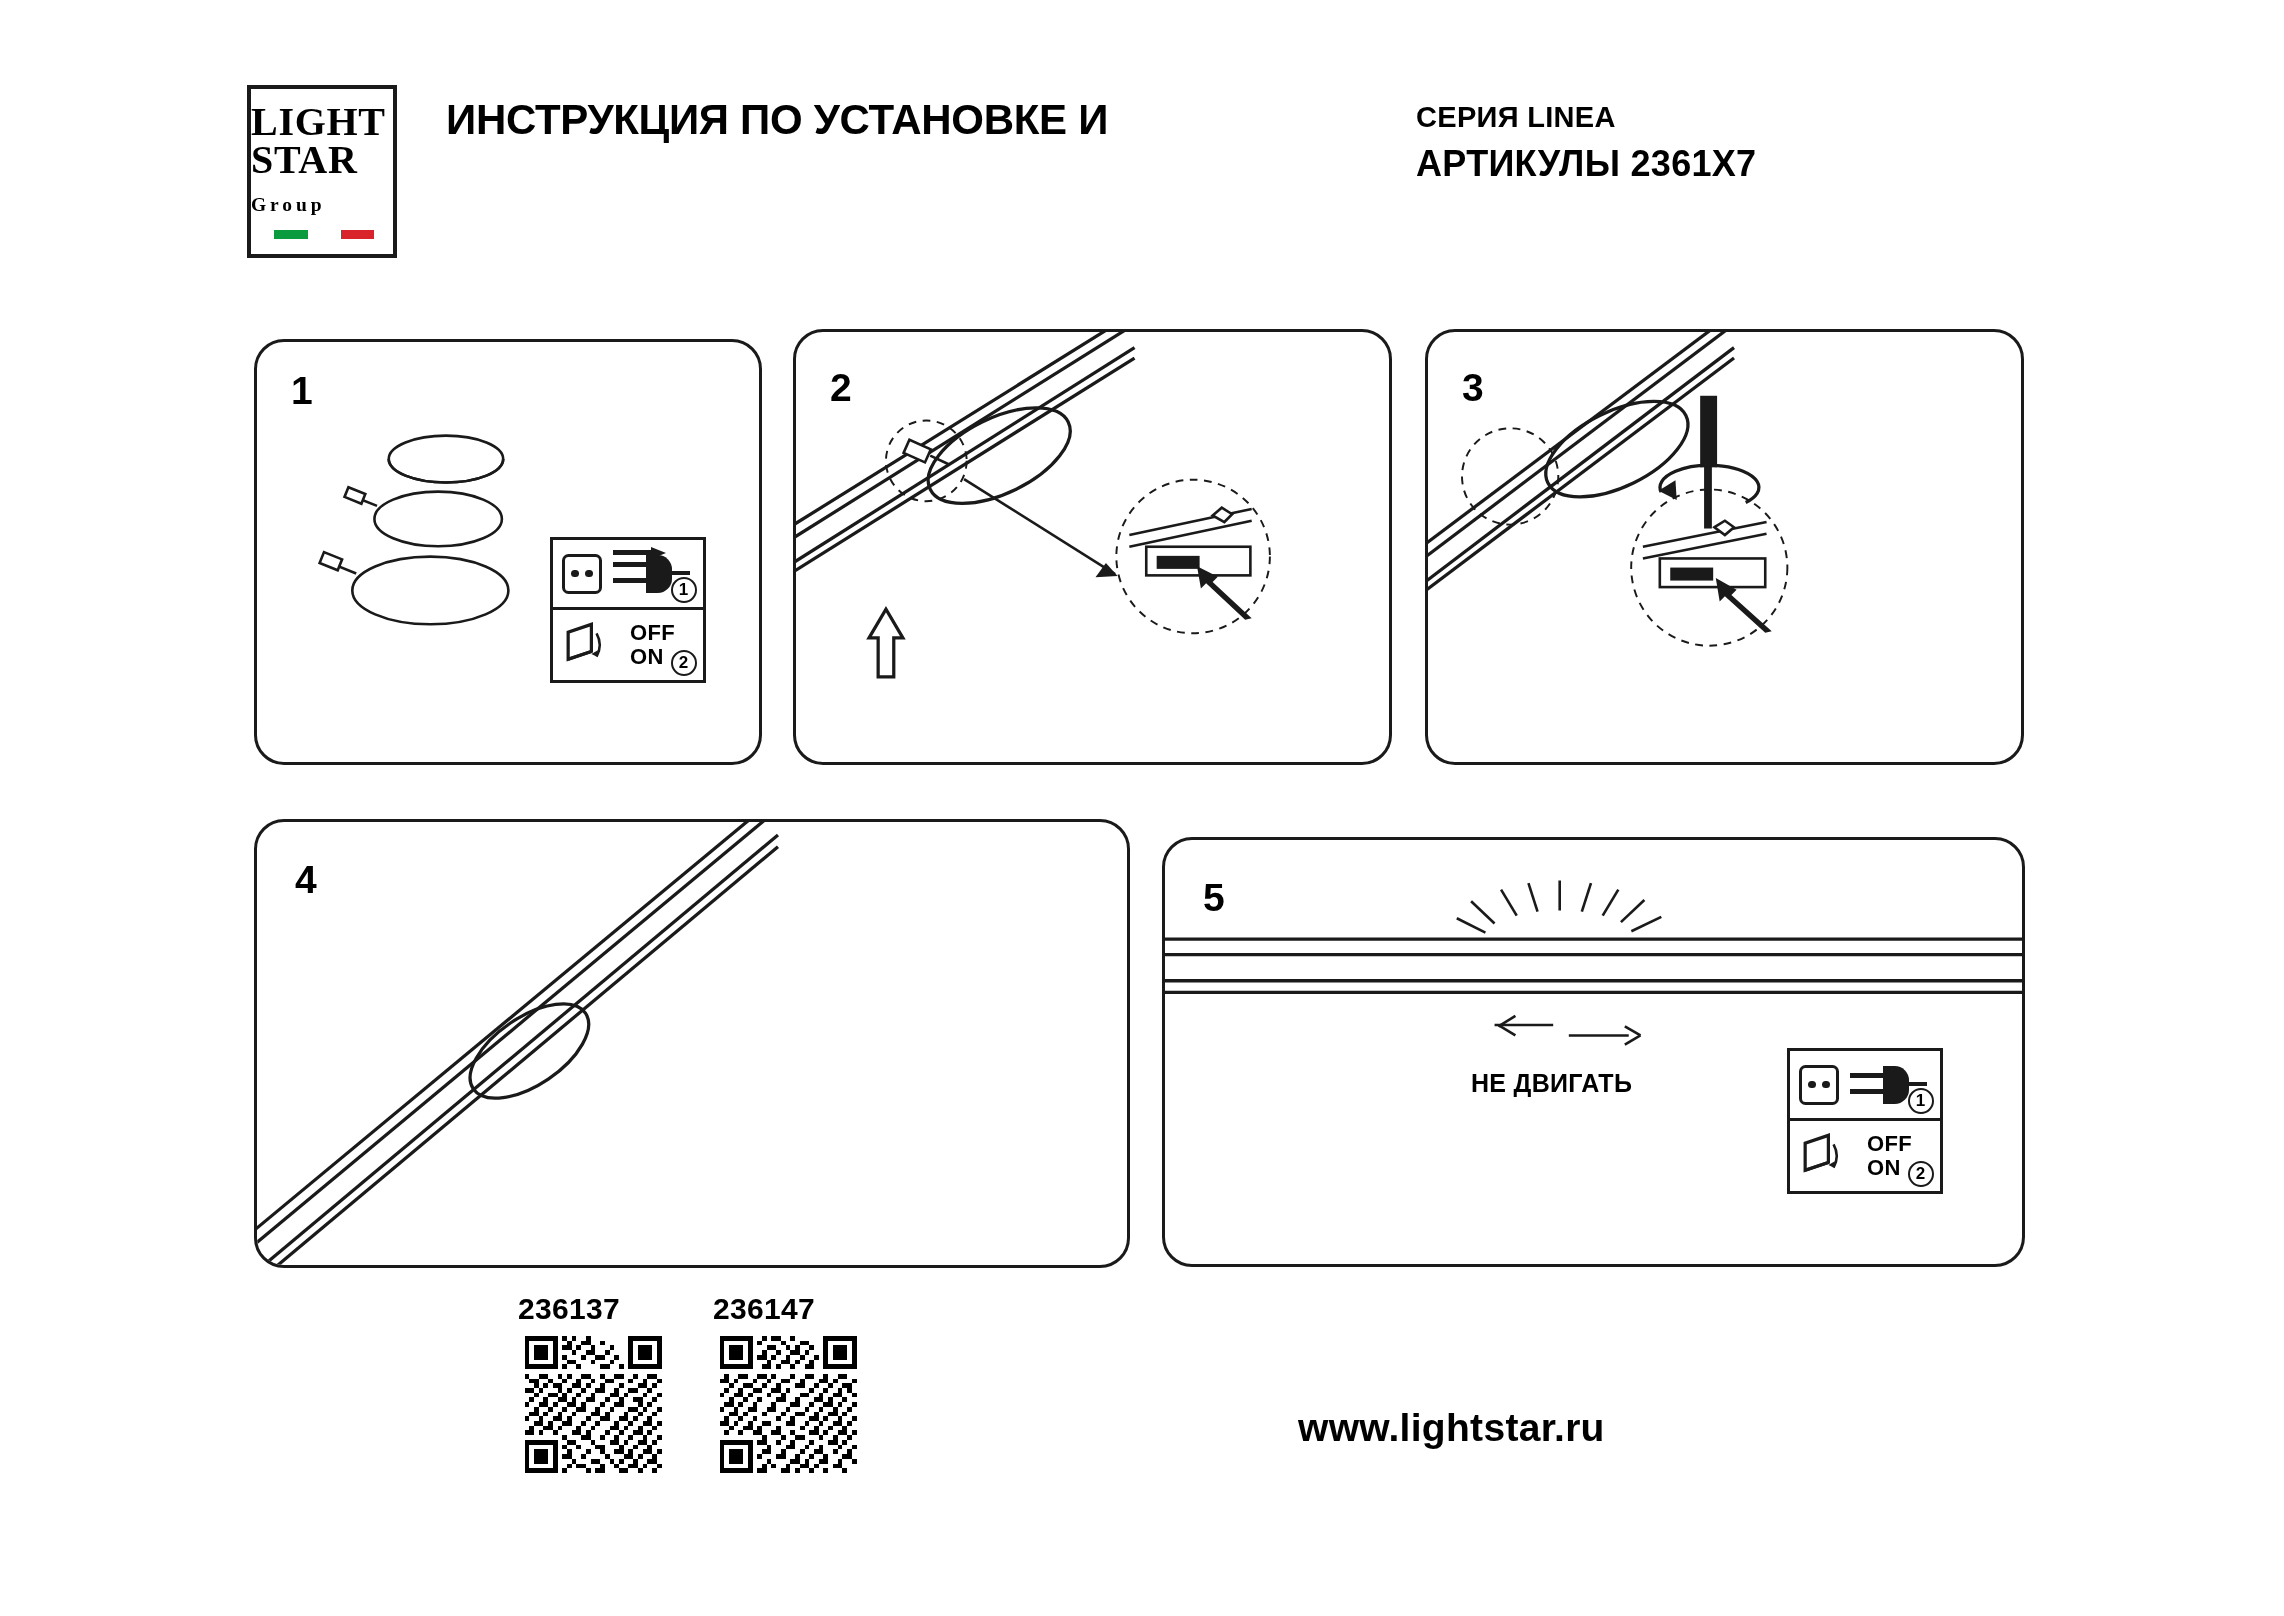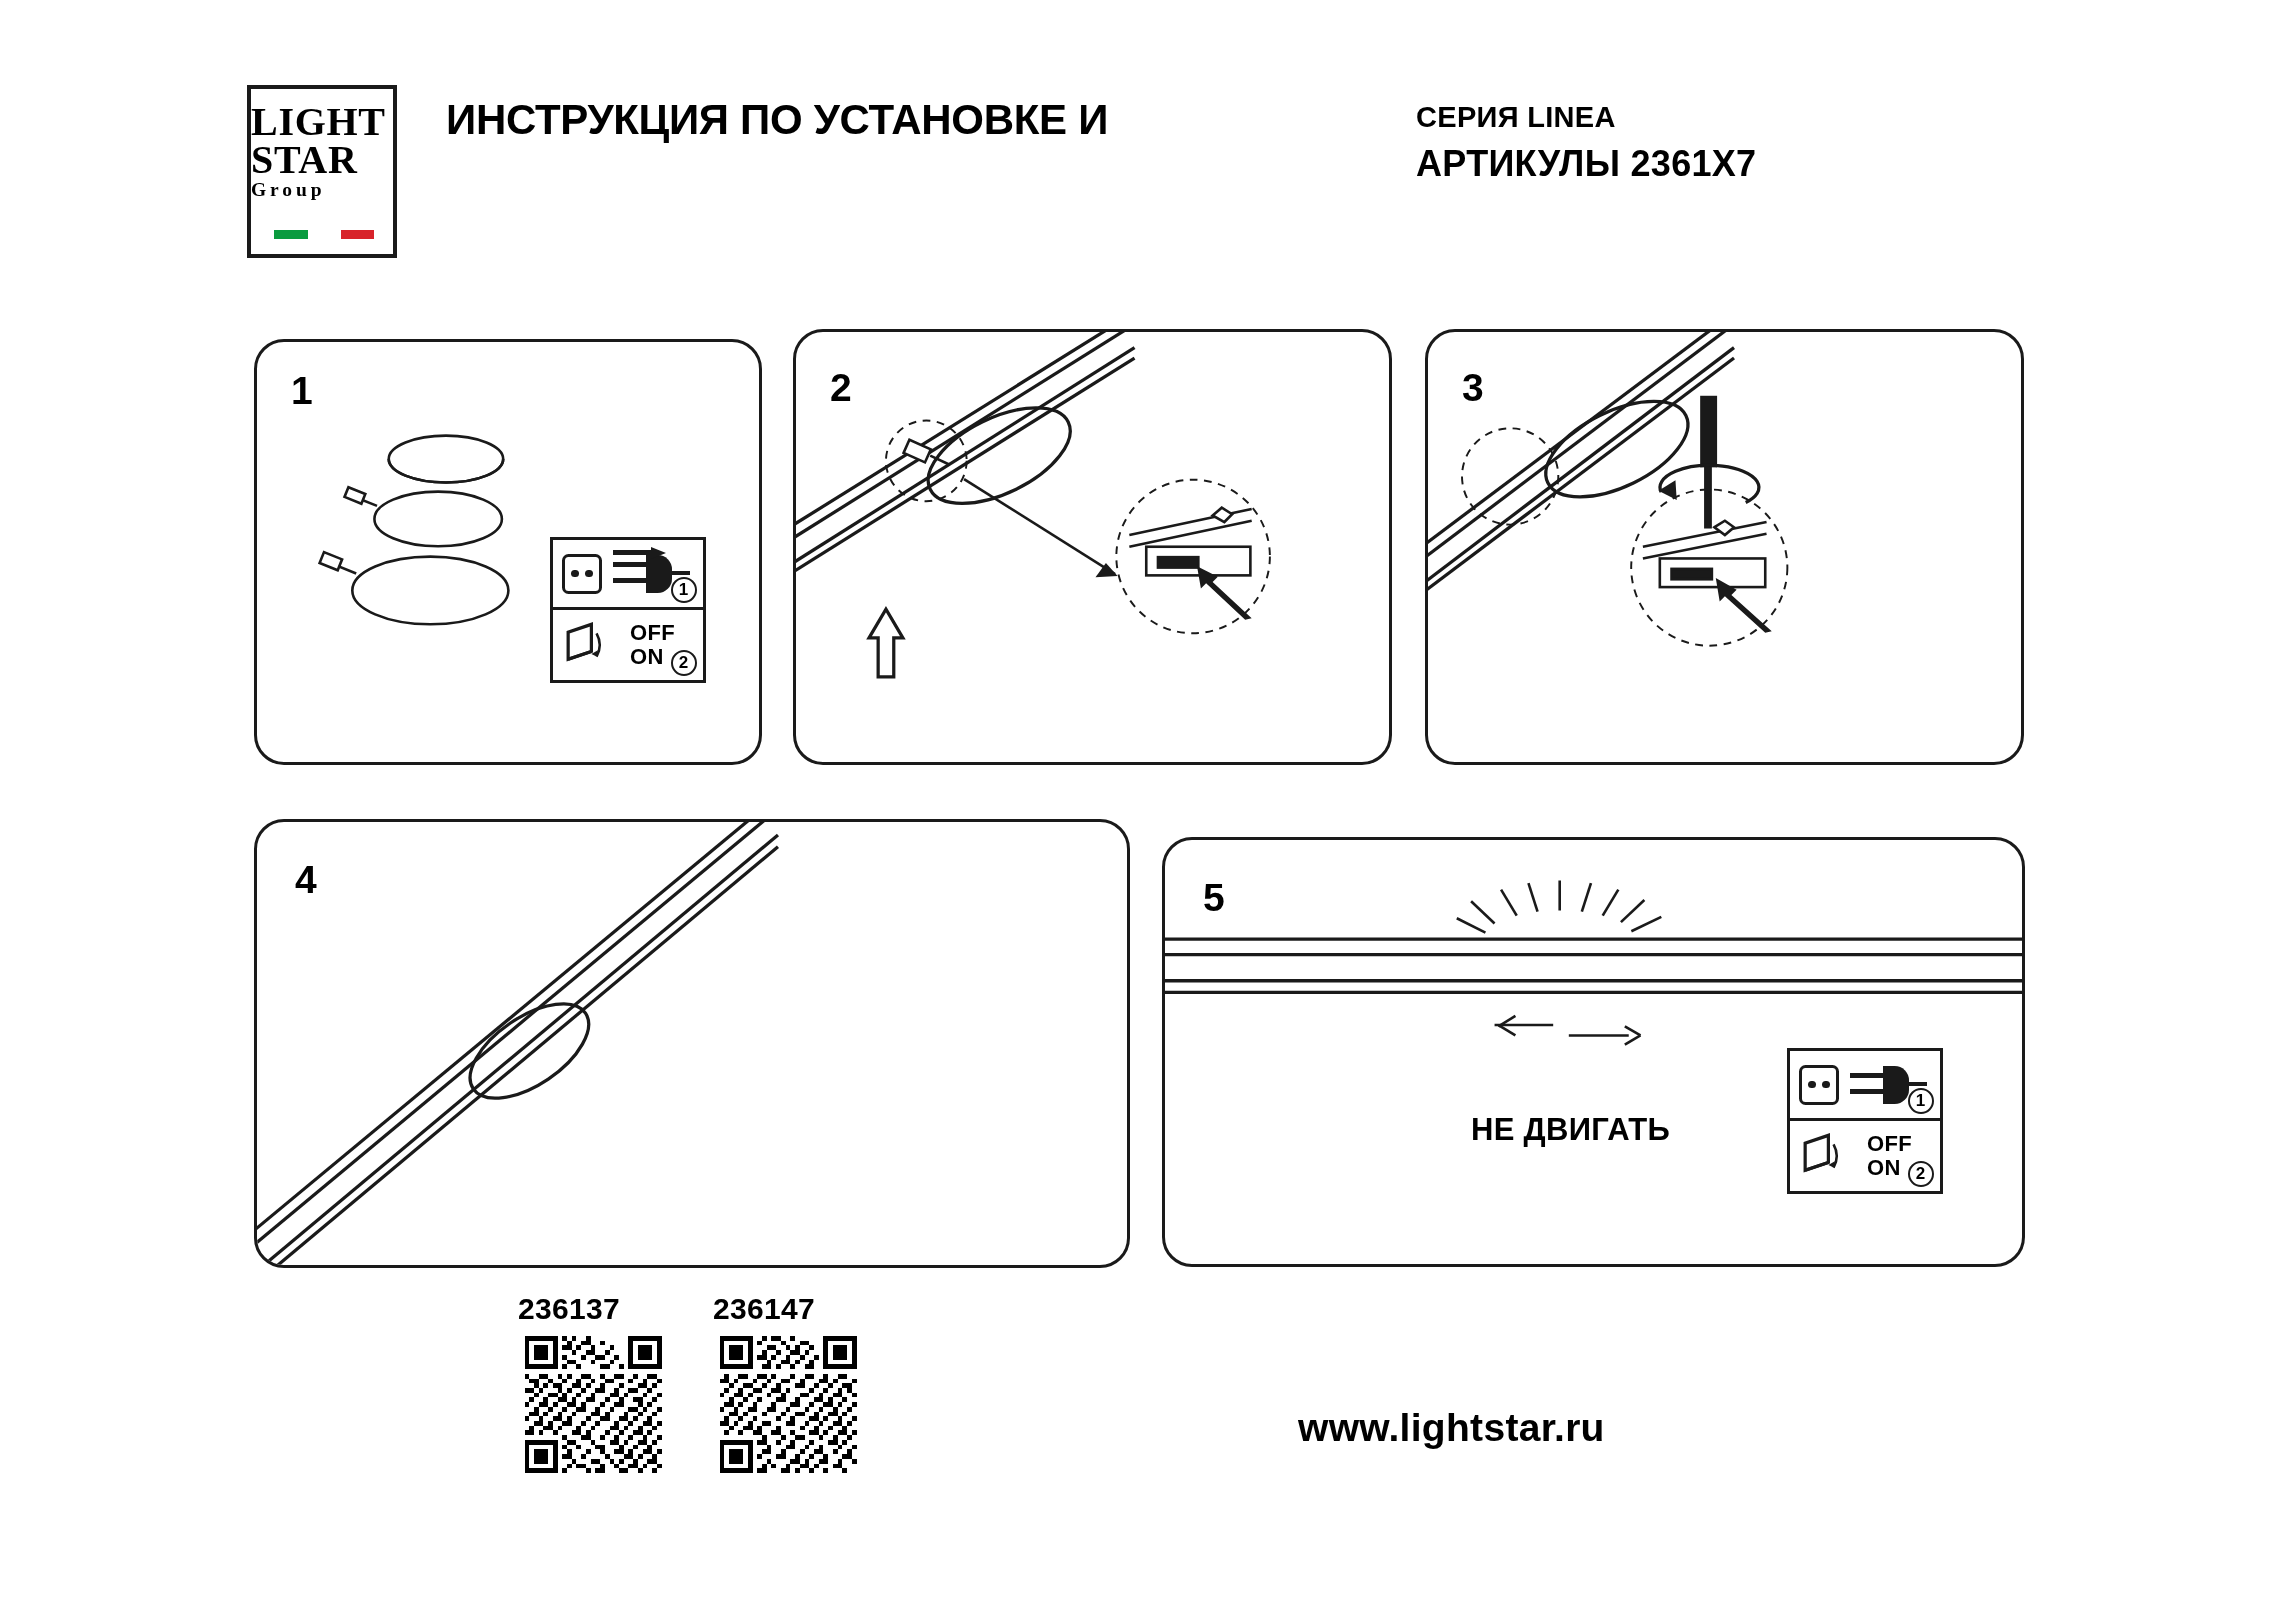--- a/index.html
+++ b/index.html
@@ -46,21 +46,21 @@
     left: 0;
     top: 14.3px;
     width: 100%;
     text-align: left;
     font-family: "Liberation Serif", serif;
     font-weight: bold;
     line-height: 0.95;
   }
   .logo-l1 { font-size: 40px; letter-spacing: 0.7px; }
   .logo-l2 { font-size: 40px; letter-spacing: 0.7px; }
-  .logo-l3 { font-size: 19.5px; letter-spacing: 3.9px; margin-top: 2px; }
+  .logo-l3 { font-size: 19.5px; letter-spacing: 3.9px; margin-top: 17px; }
   .logo-flag {
     position: absolute;
     left: 23.4px;
     bottom: 14.3px;
     width: 100px;
     height: 9px;
     display: flex;
   }
   .logo-flag i { flex: 1 1 0; height: 100%; display: block; }
   .flag-g { background: #0a9b3f; }
@@ -236,25 +236,24 @@
     top: 50%;
     transform: translateY(-50%);
     font-size: 22px;
     font-weight: bold;
     line-height: 1.08;
     letter-spacing: 0.3px;
   }
 
   .no-move-label {
     position: absolute;
-    font-size: 31px;
+    font-size: 25px;
     font-weight: bold;
     letter-spacing: 0.3px;
     z-index: 14;
-    margin-top: 43px;
   }
 
   
   .footer { position: absolute; left: 0; top: 0; width: 100%; height: 100%; }
   .qr-group { position: absolute; }
   .qr-code-label {
     font-size: 30px;
     font-weight: bold;
     text-align: left;
     letter-spacing: 0.3px;

